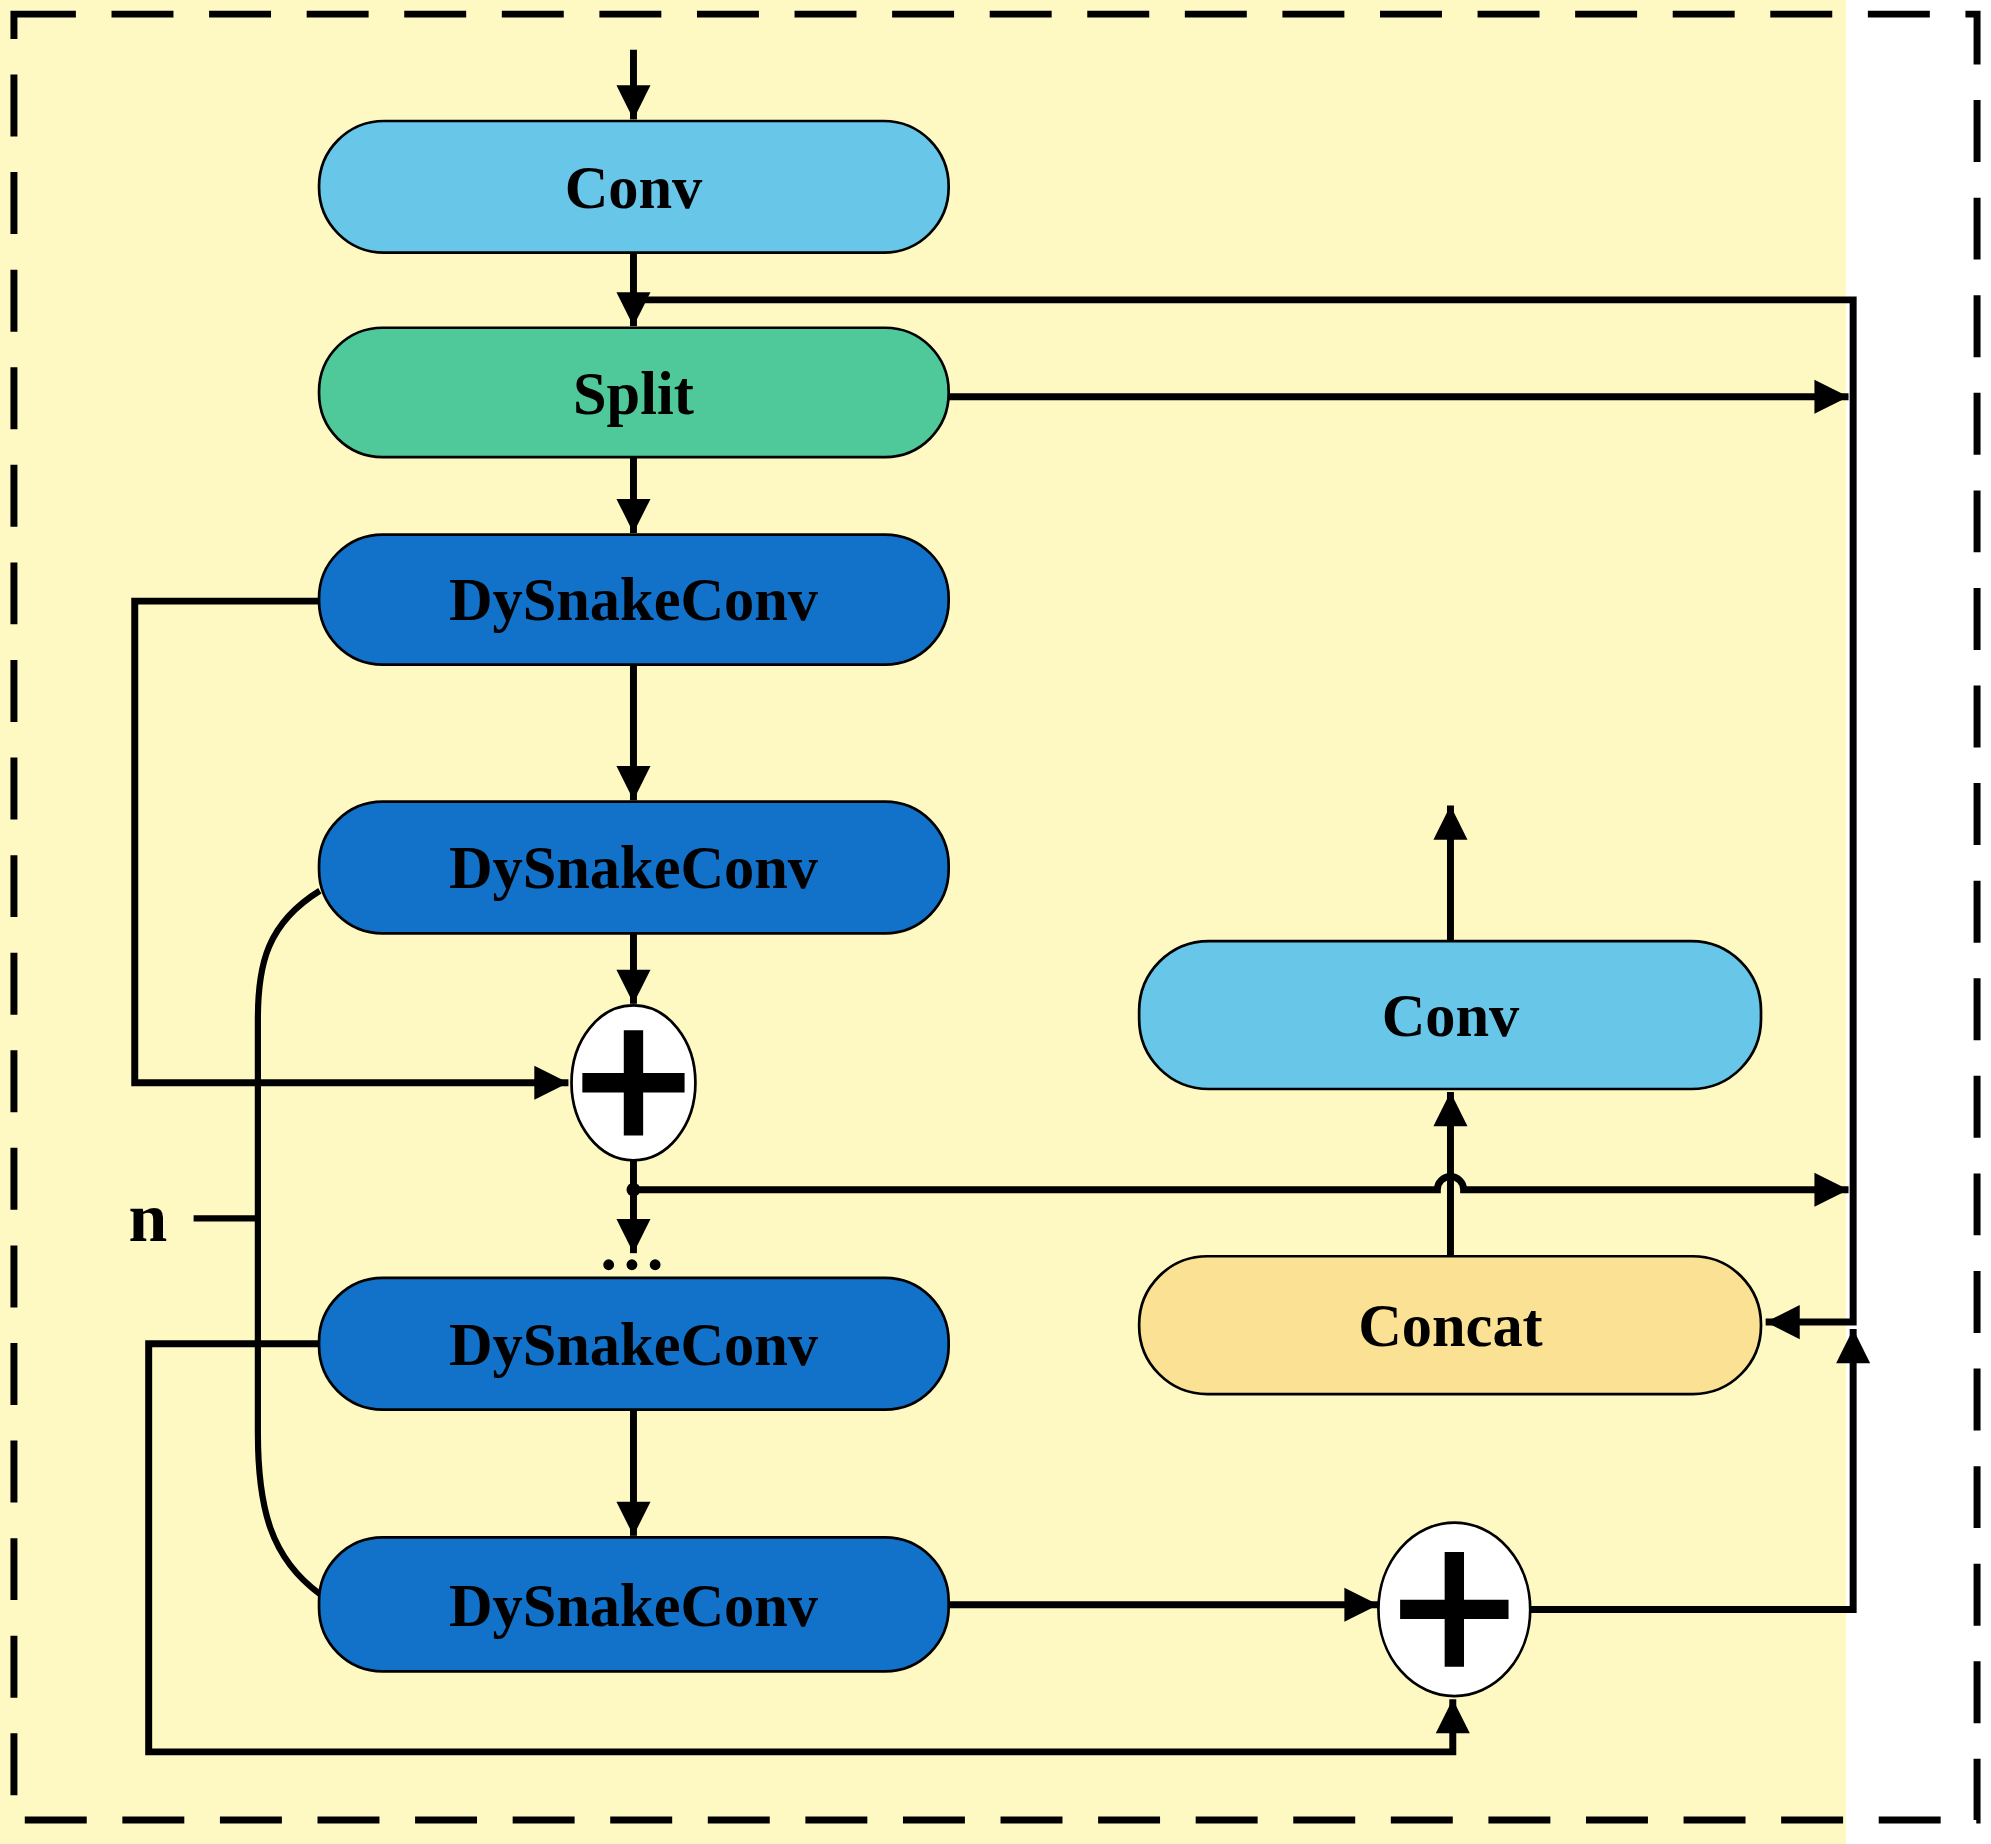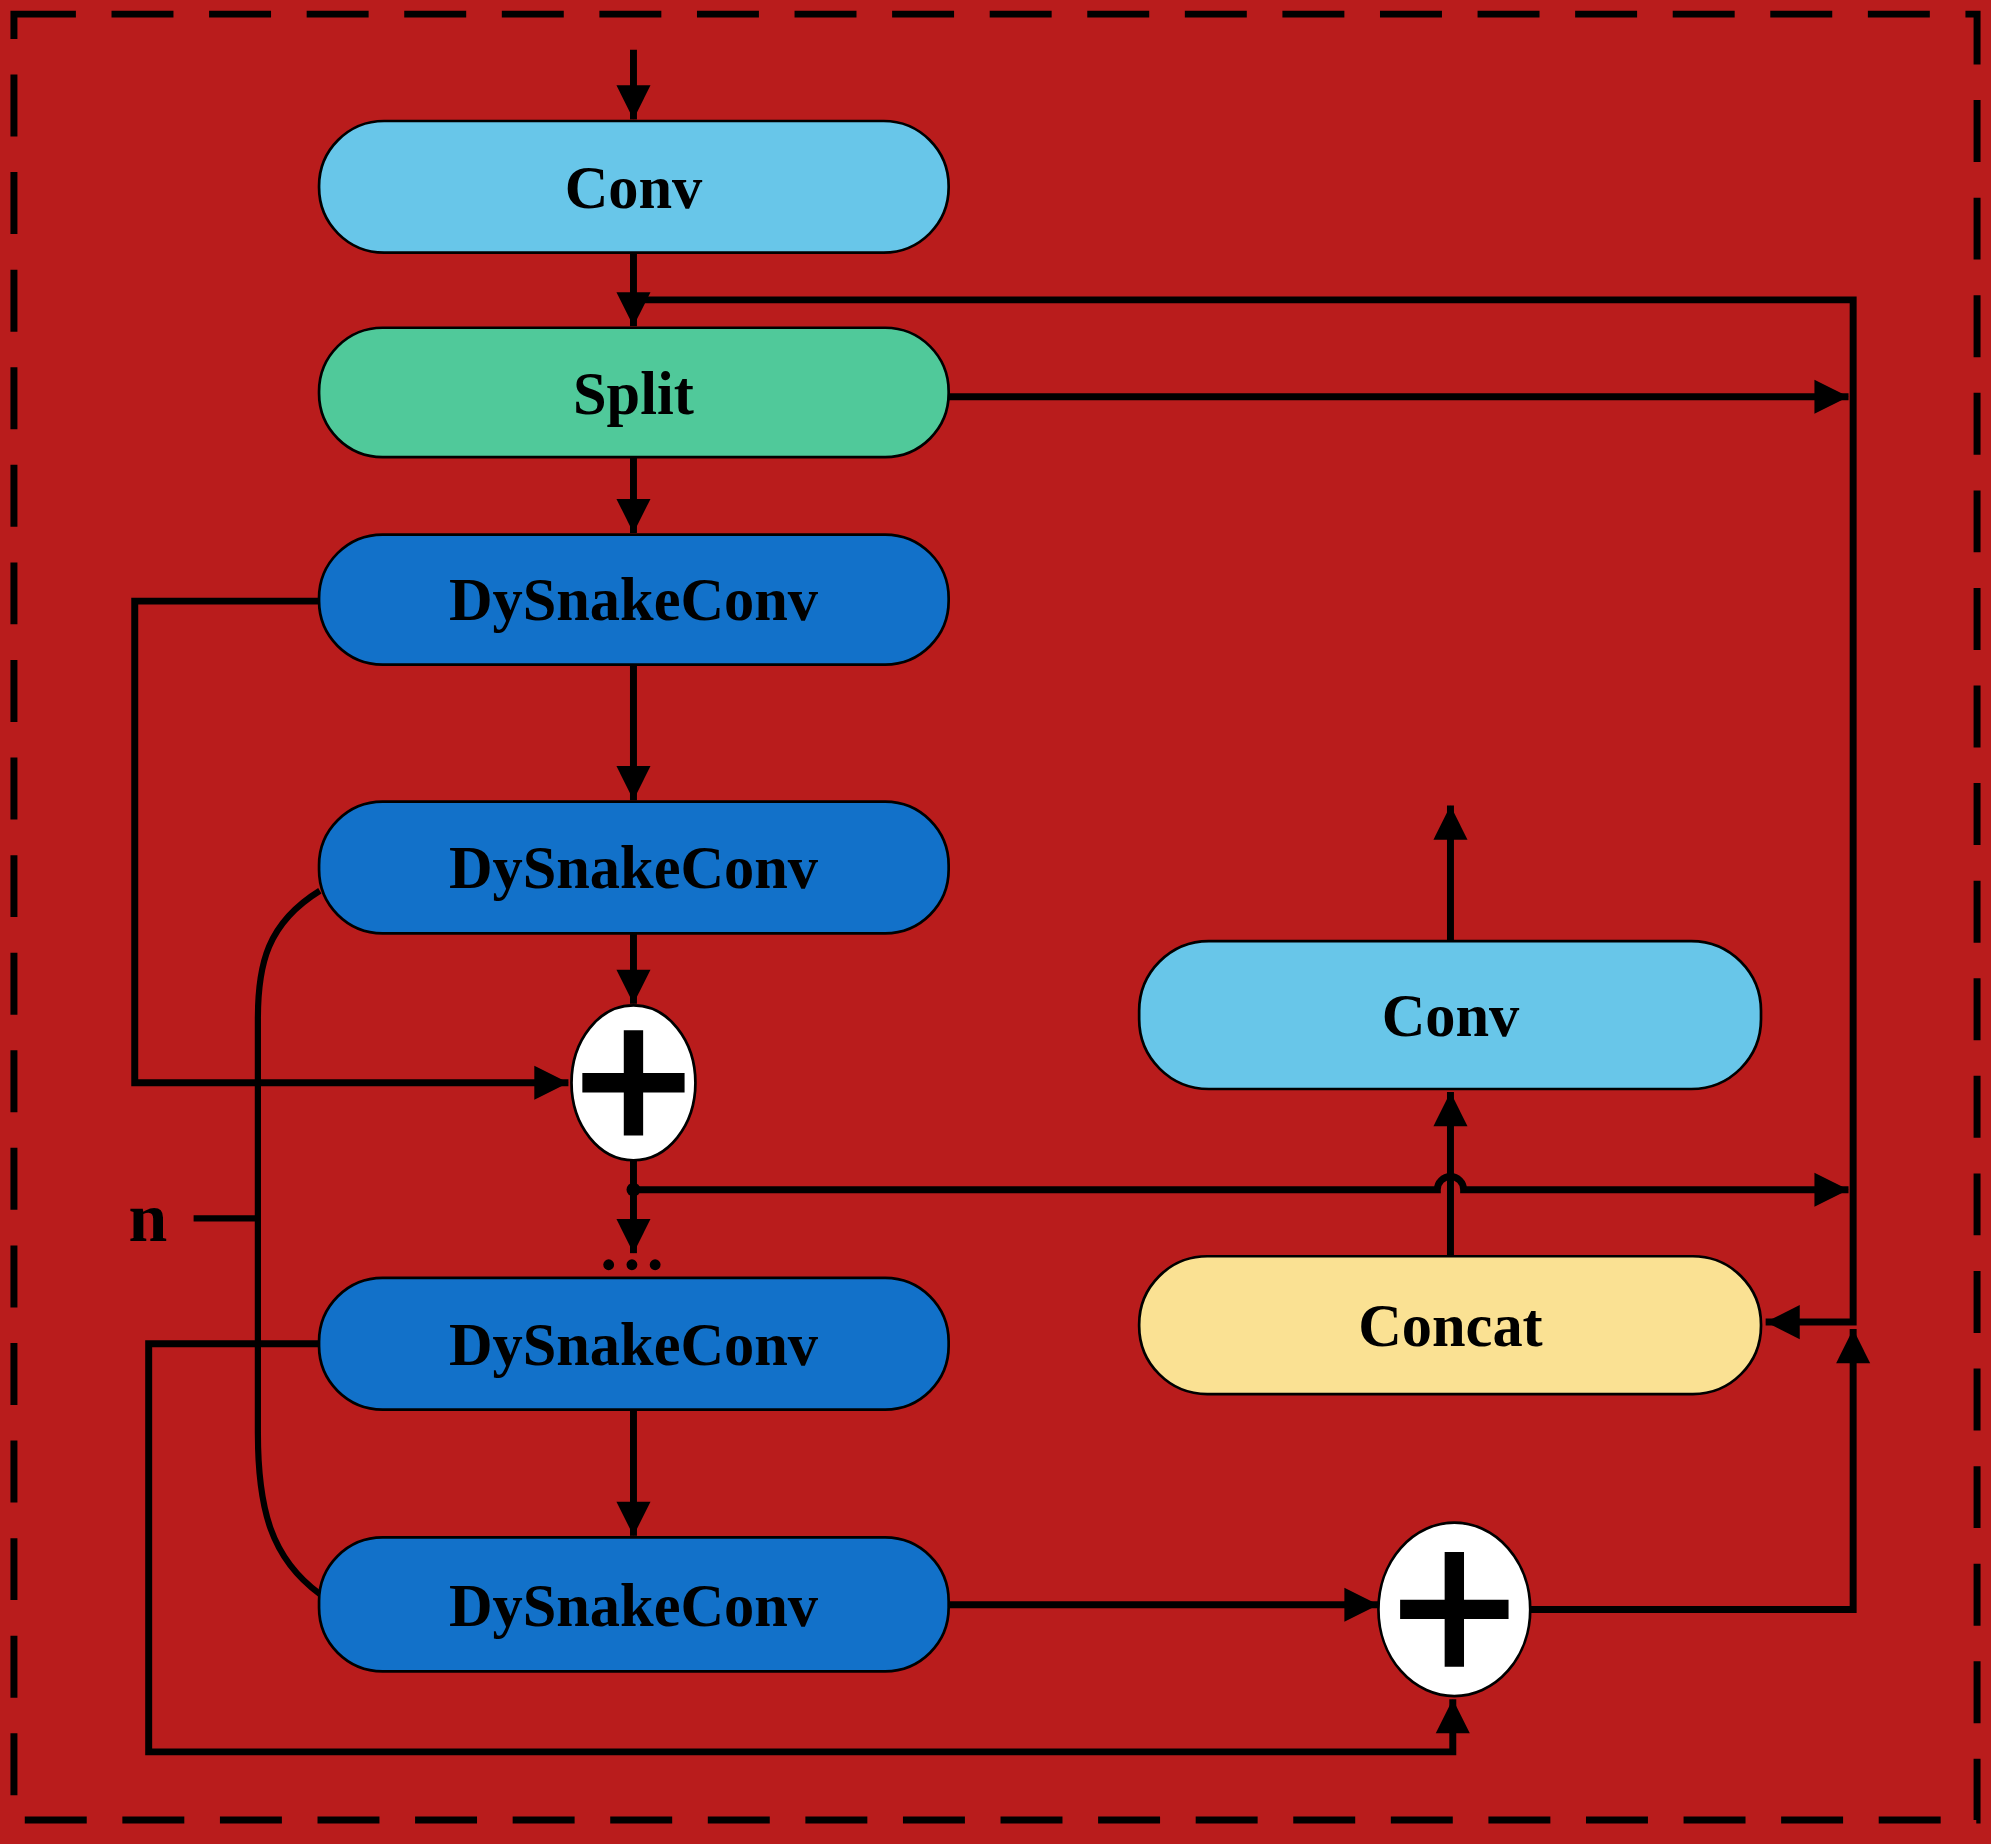--- a/index.html
+++ b/index.html
@@ -1,16 +1,16 @@
 <!DOCTYPE html>
 <html style="font-size:12.4px"><head>
 <meta charset="utf-8">
 <style>
   html,body{margin:0;padding:0;background:#ffffff;}
-  .stage{width:1991px;height:1845px;position:relative;background:#b91c1c;}
+  .stage{width:1846px;height:1845px;position:relative;background:#fef9c3;}
   svg{display:block;}
   .box-label{font-family:"Liberation Serif","DejaVu Serif",serif;font-weight:bold;font-size:78px;fill:#000;}
   .n-label{font-family:"Liberation Serif","DejaVu Serif",serif;font-weight:bold;font-size:90px;fill:#000;}
   .edge{fill:none;stroke:#000;stroke-width:9;}
   .thin-edge{fill:none;stroke:#000;stroke-width:8;}
   .node-rect{stroke:#000;stroke-width:3.5;}
   .op-ellipse{fill:#fff;stroke:#000;stroke-width:3.5;}
   .op-cross{stroke:#000;stroke-width:25;fill:none;}
   .dot{fill:#000;}
 </style>

